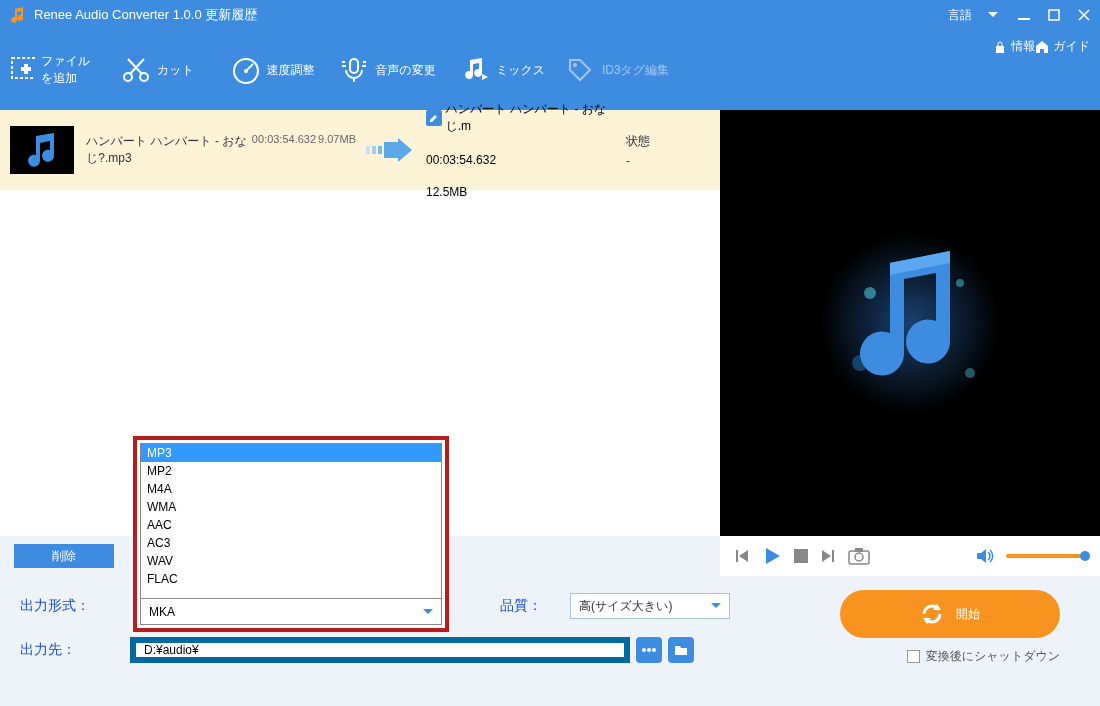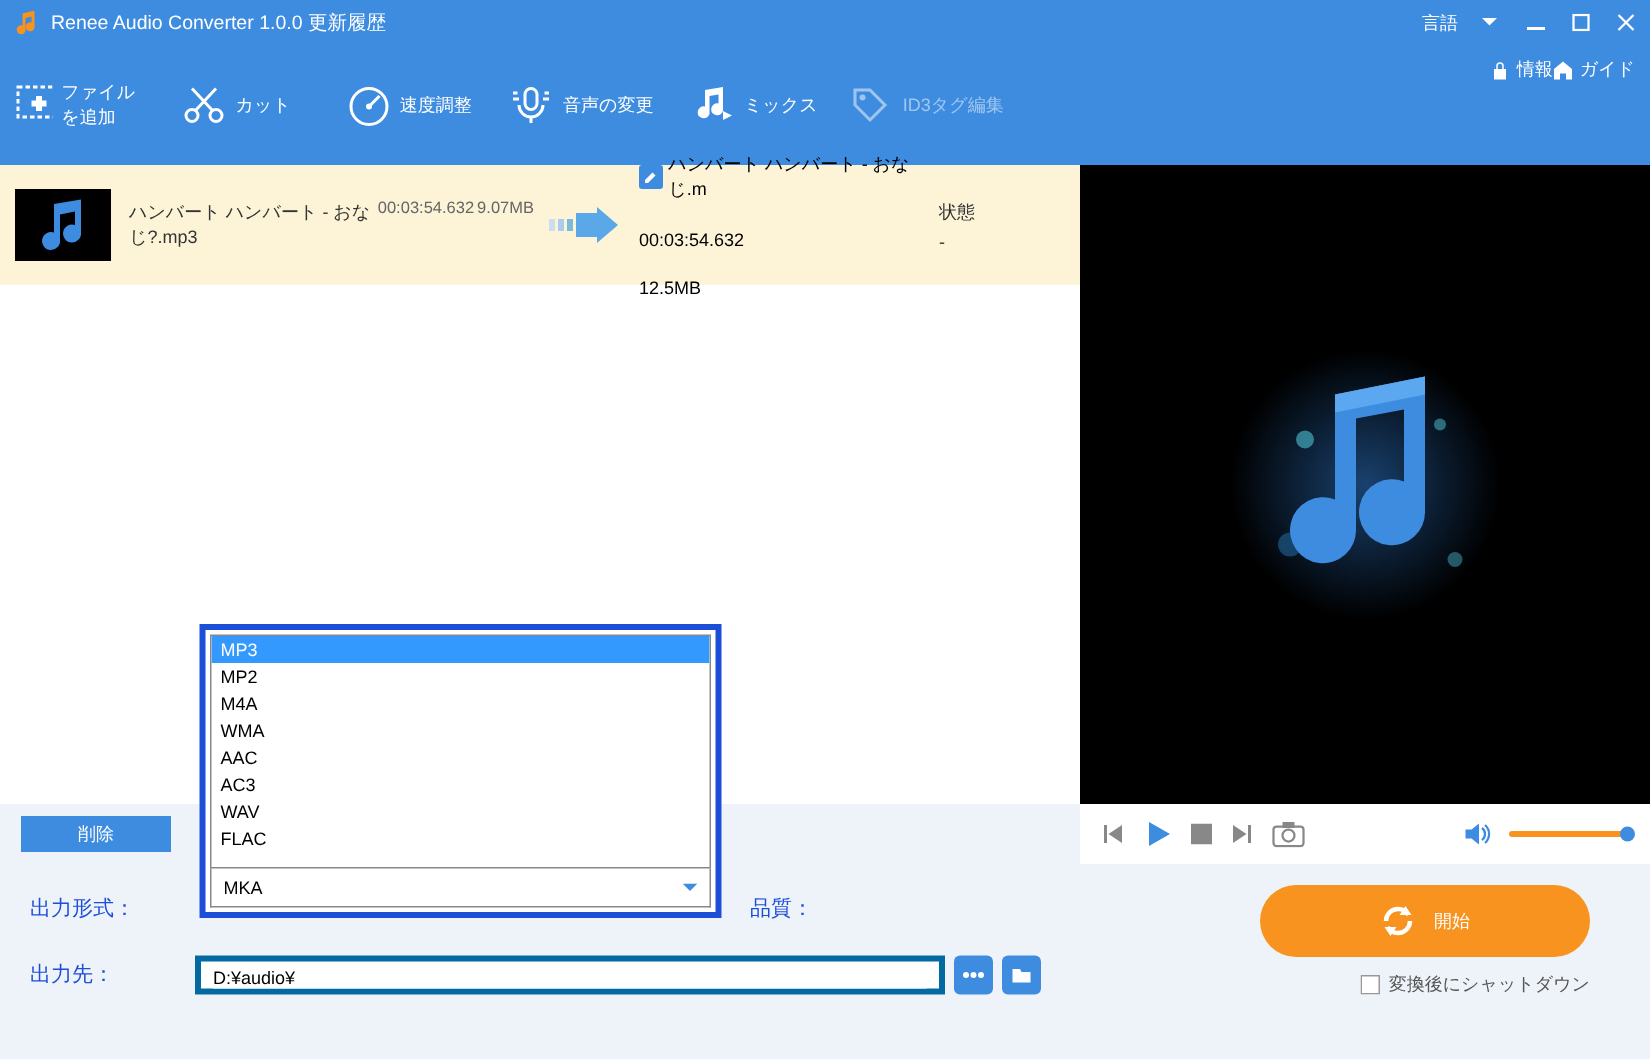--- a/index.html
+++ b/index.html
@@ -34,26 +34,26 @@
 .delbtn{width:100px;height:24px;background:#3e8ce0;color:#fff;border:none;cursor:pointer;font-size:12px}
 .sortarea{margin-left:auto;display:flex;align-items:center;gap:24px;color:#333}
 .bottom{height:130px;background:#eef3f9;padding:14px 20px;position:relative}
 .frow{display:flex;align-items:center;height:32px;margin-bottom:12px}
 .flbl{width:110px;color:#1d4ed8;font-size:14px}
 .combo{width:300px;height:26px;border:1px solid #a8c4e0;background:#fff;display:flex;align-items:center;padding:0 8px;cursor:pointer;position:relative}
 .combo .val{flex:1;color:#333}
 .combo .dd{color:#3e8ce0}
 .qlbl{width:70px;margin-left:70px}
 .qcombo{width:160px}
-.pathbox{width:500px;height:26px;border:4px solid #0369a1;background:#fff;display:flex;align-items:flex-end;padding:0 8px}
+.pathbox{width:500px;height:26px;border:6px solid #0369a1;background:#fff;display:flex;align-items:flex-start;padding:0 8px}
 .pathbox input{border:none;flex:1;outline:none;font-size:12px}
 .iconbtn{width:26px;height:26px;background:#3e8ce0;border-radius:4px;margin-left:6px;display:flex;align-items:center;justify-content:center;cursor:pointer;color:#fff}
 .startbtn{position:absolute;right:40px;top:14px;width:220px;height:48px;background:#f7931e;border-radius:24px;display:flex;align-items:center;justify-content:center;gap:12px;color:#fff;font-size:20px;cursor:pointer}
 .shutrow{position:absolute;right:40px;top:72px;display:flex;align-items:center;gap:6px;color:#555}
-.dropdown{position:absolute;left:133px;top:416px;width:348px;border:4px solid #1d4ed8;background:#fff;z-index:100;padding:3px}
+.dropdown{position:absolute;left:133px;top:436px;width:316px;border:4px solid #b91c1c;background:#fff;z-index:100;padding:3px}
 .ddlist{height:156px;overflow-y:scroll;border:1px solid #888}
 .ddlist .opt{padding:2px 6px;cursor:pointer}
 .ddlist .opt.sel{background:#3399ff;color:#fff}
 .ddsel{height:26px;border:1px solid #888;border-top:none;display:flex;align-items:center;padding:0 8px;cursor:pointer}
 .ddsel .val{flex:1}
 .player{position:absolute;right:0;top:536px;width:380px;height:40px;background:#fff;display:flex;align-items:center;padding:0 14px;gap:12px}
 .pbtn{cursor:pointer;color:#888}
 .pbtn.play{color:#3e8ce0}
 .volslider{width:80px;height:4px;background:#f7931e;position:relative;border-radius:2px}
 .volslider .knob{position:absolute;right:-4px;top:-3px;width:10px;height:10px;background:#3e8ce0;border-radius:50%}
@@ -248,20 +248,26 @@
   <div class="volslider">
       <div class="knob"></div>
     </div>
 </div>
 
 <div class="bottom">
   <div class="frow">
     <span class="flbl">出力形式：</span>
     <div class="combo" style="visibility:hidden"></div>
     <span class="flbl qlbl">品質：</span>
+    <div class="combo qcombo">
+      <span class="val">高(サイズ大きい)</span>
+      <svg class="dd" width="10" height="6">
+          <path fill="currentColor" d="M0 0l5 5 5-5z"></path>
+        </svg>
+    </div>
   </div>
   <div class="frow">
     <span class="flbl">出力先：</span>
     <div class="pathbox">
       <input value="D:¥audio¥" style="">
     </div>
     <div class="iconbtn">
         <svg width="14" height="4">
           <circle cx="2" cy="2" r="2" fill="#fff"></circle>
           <circle cx="7" cy="2" r="2" fill="#fff"></circle>

